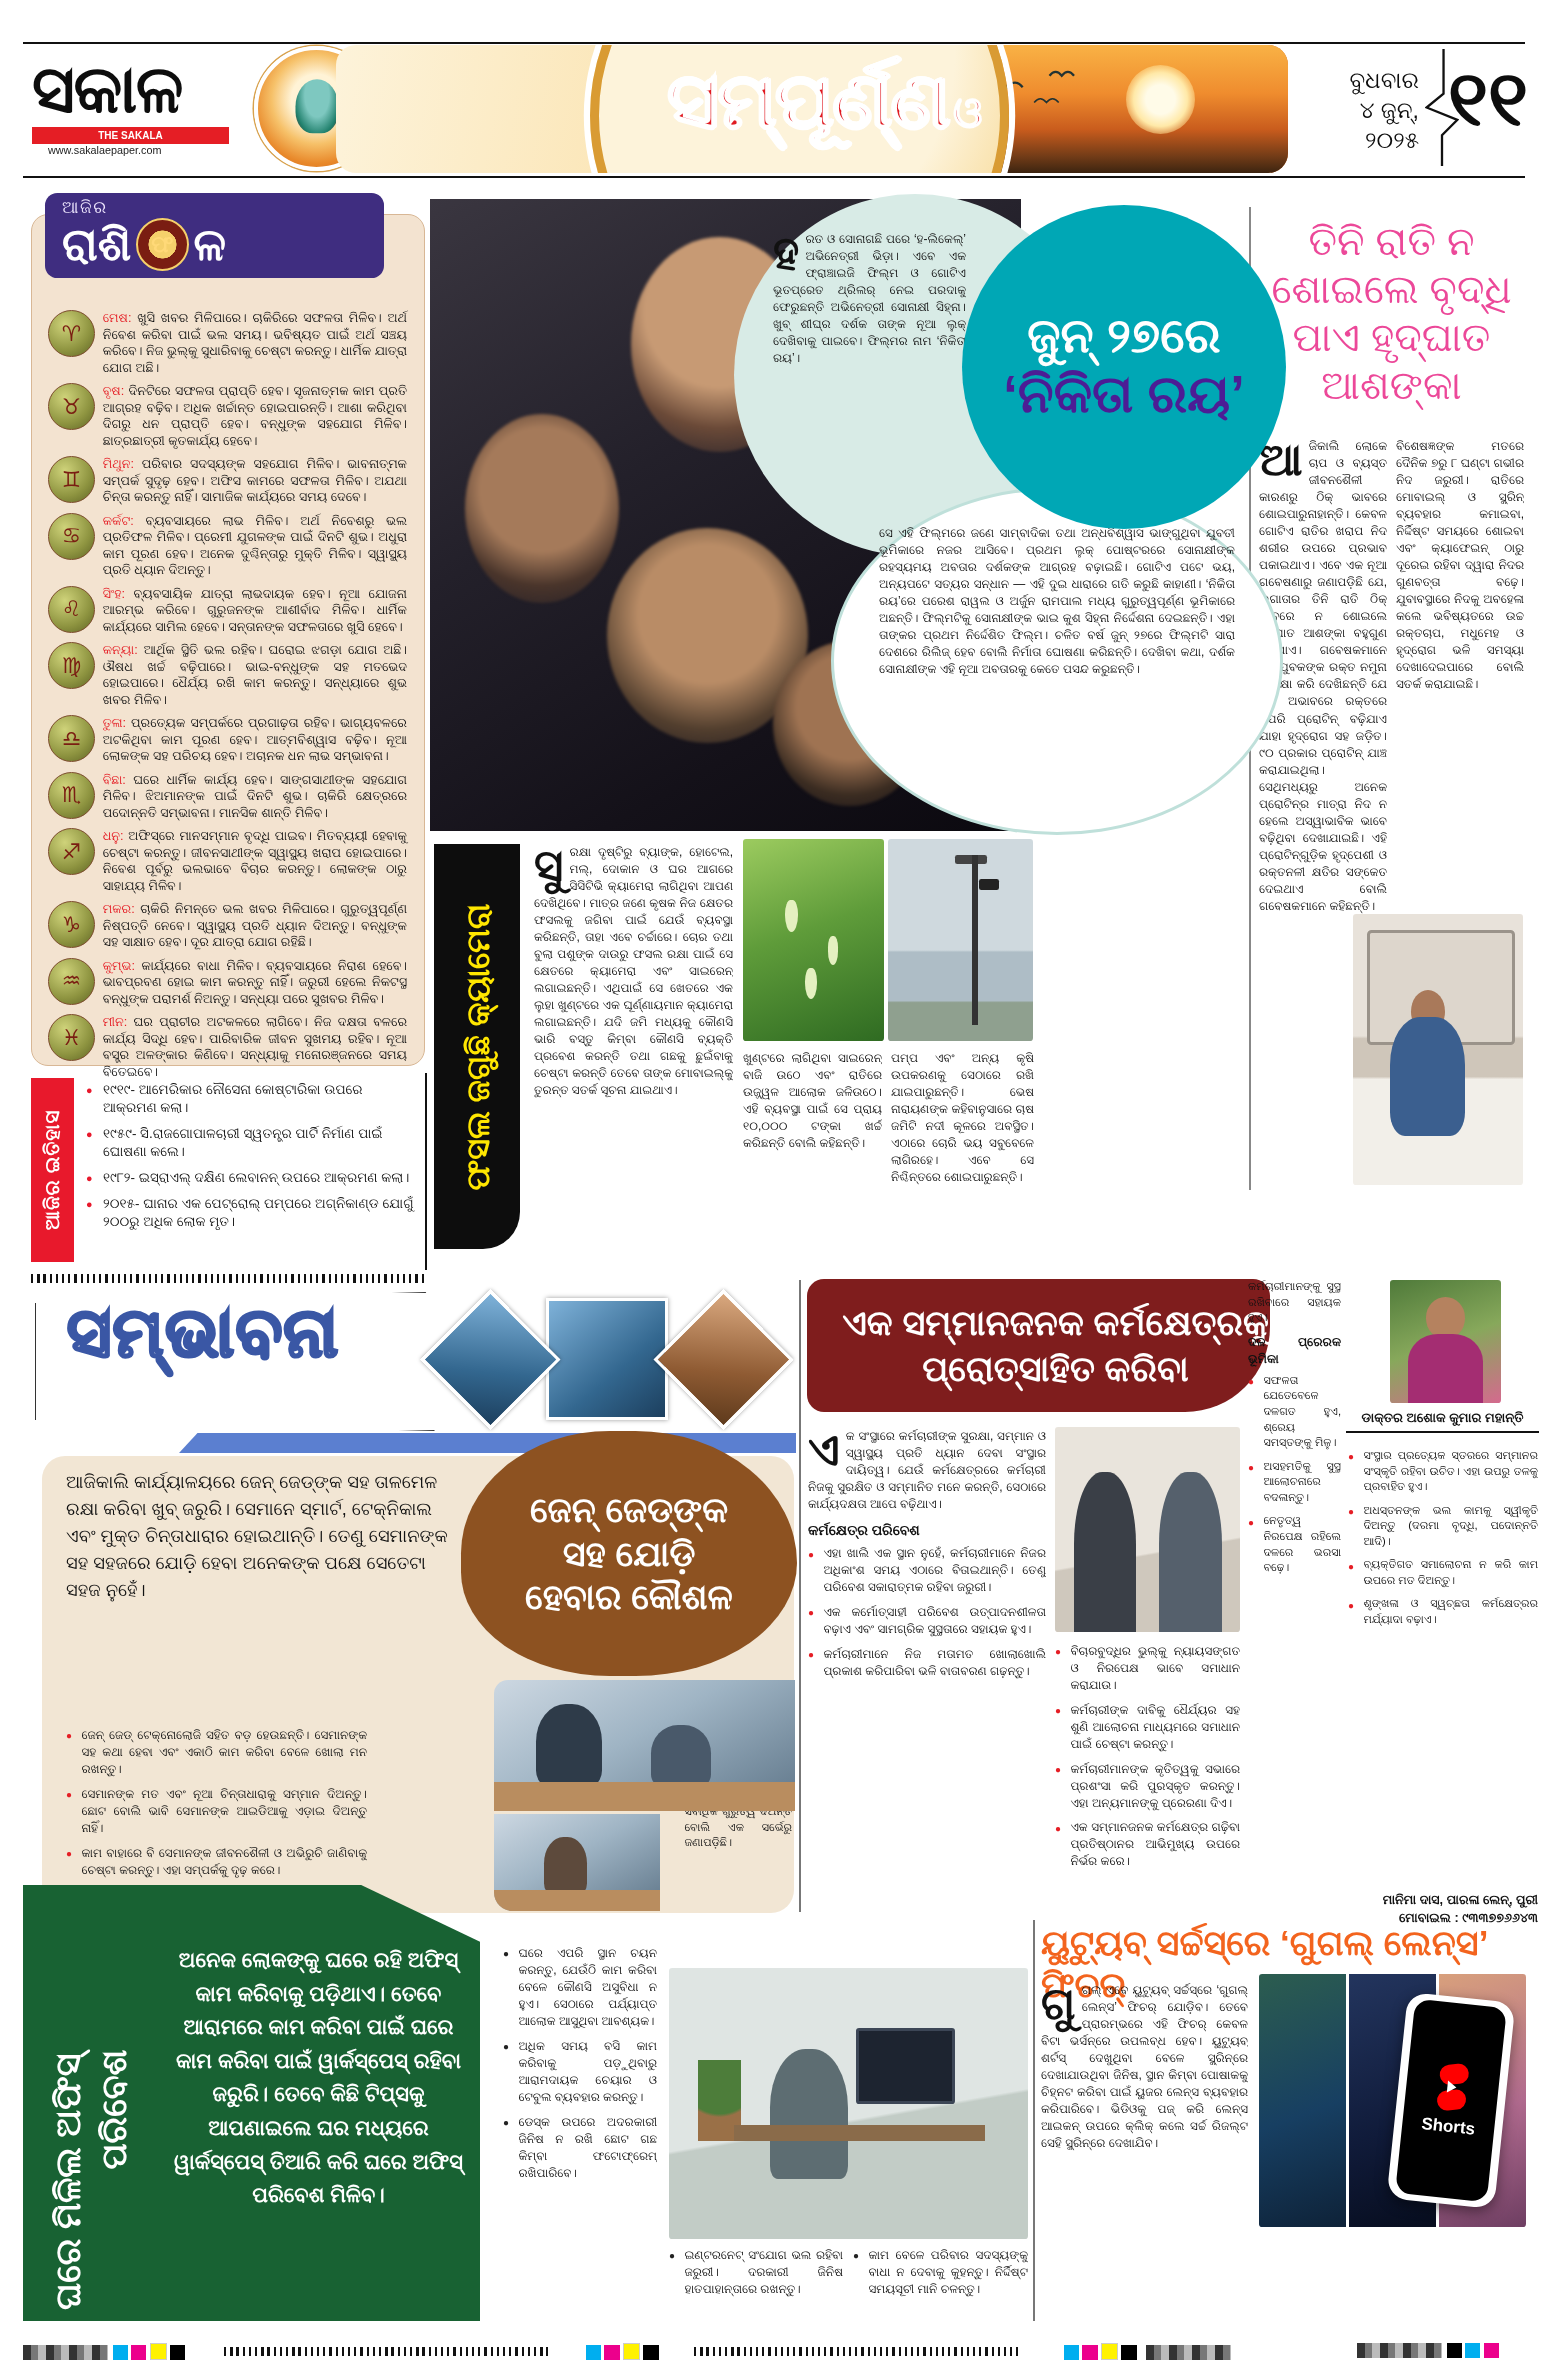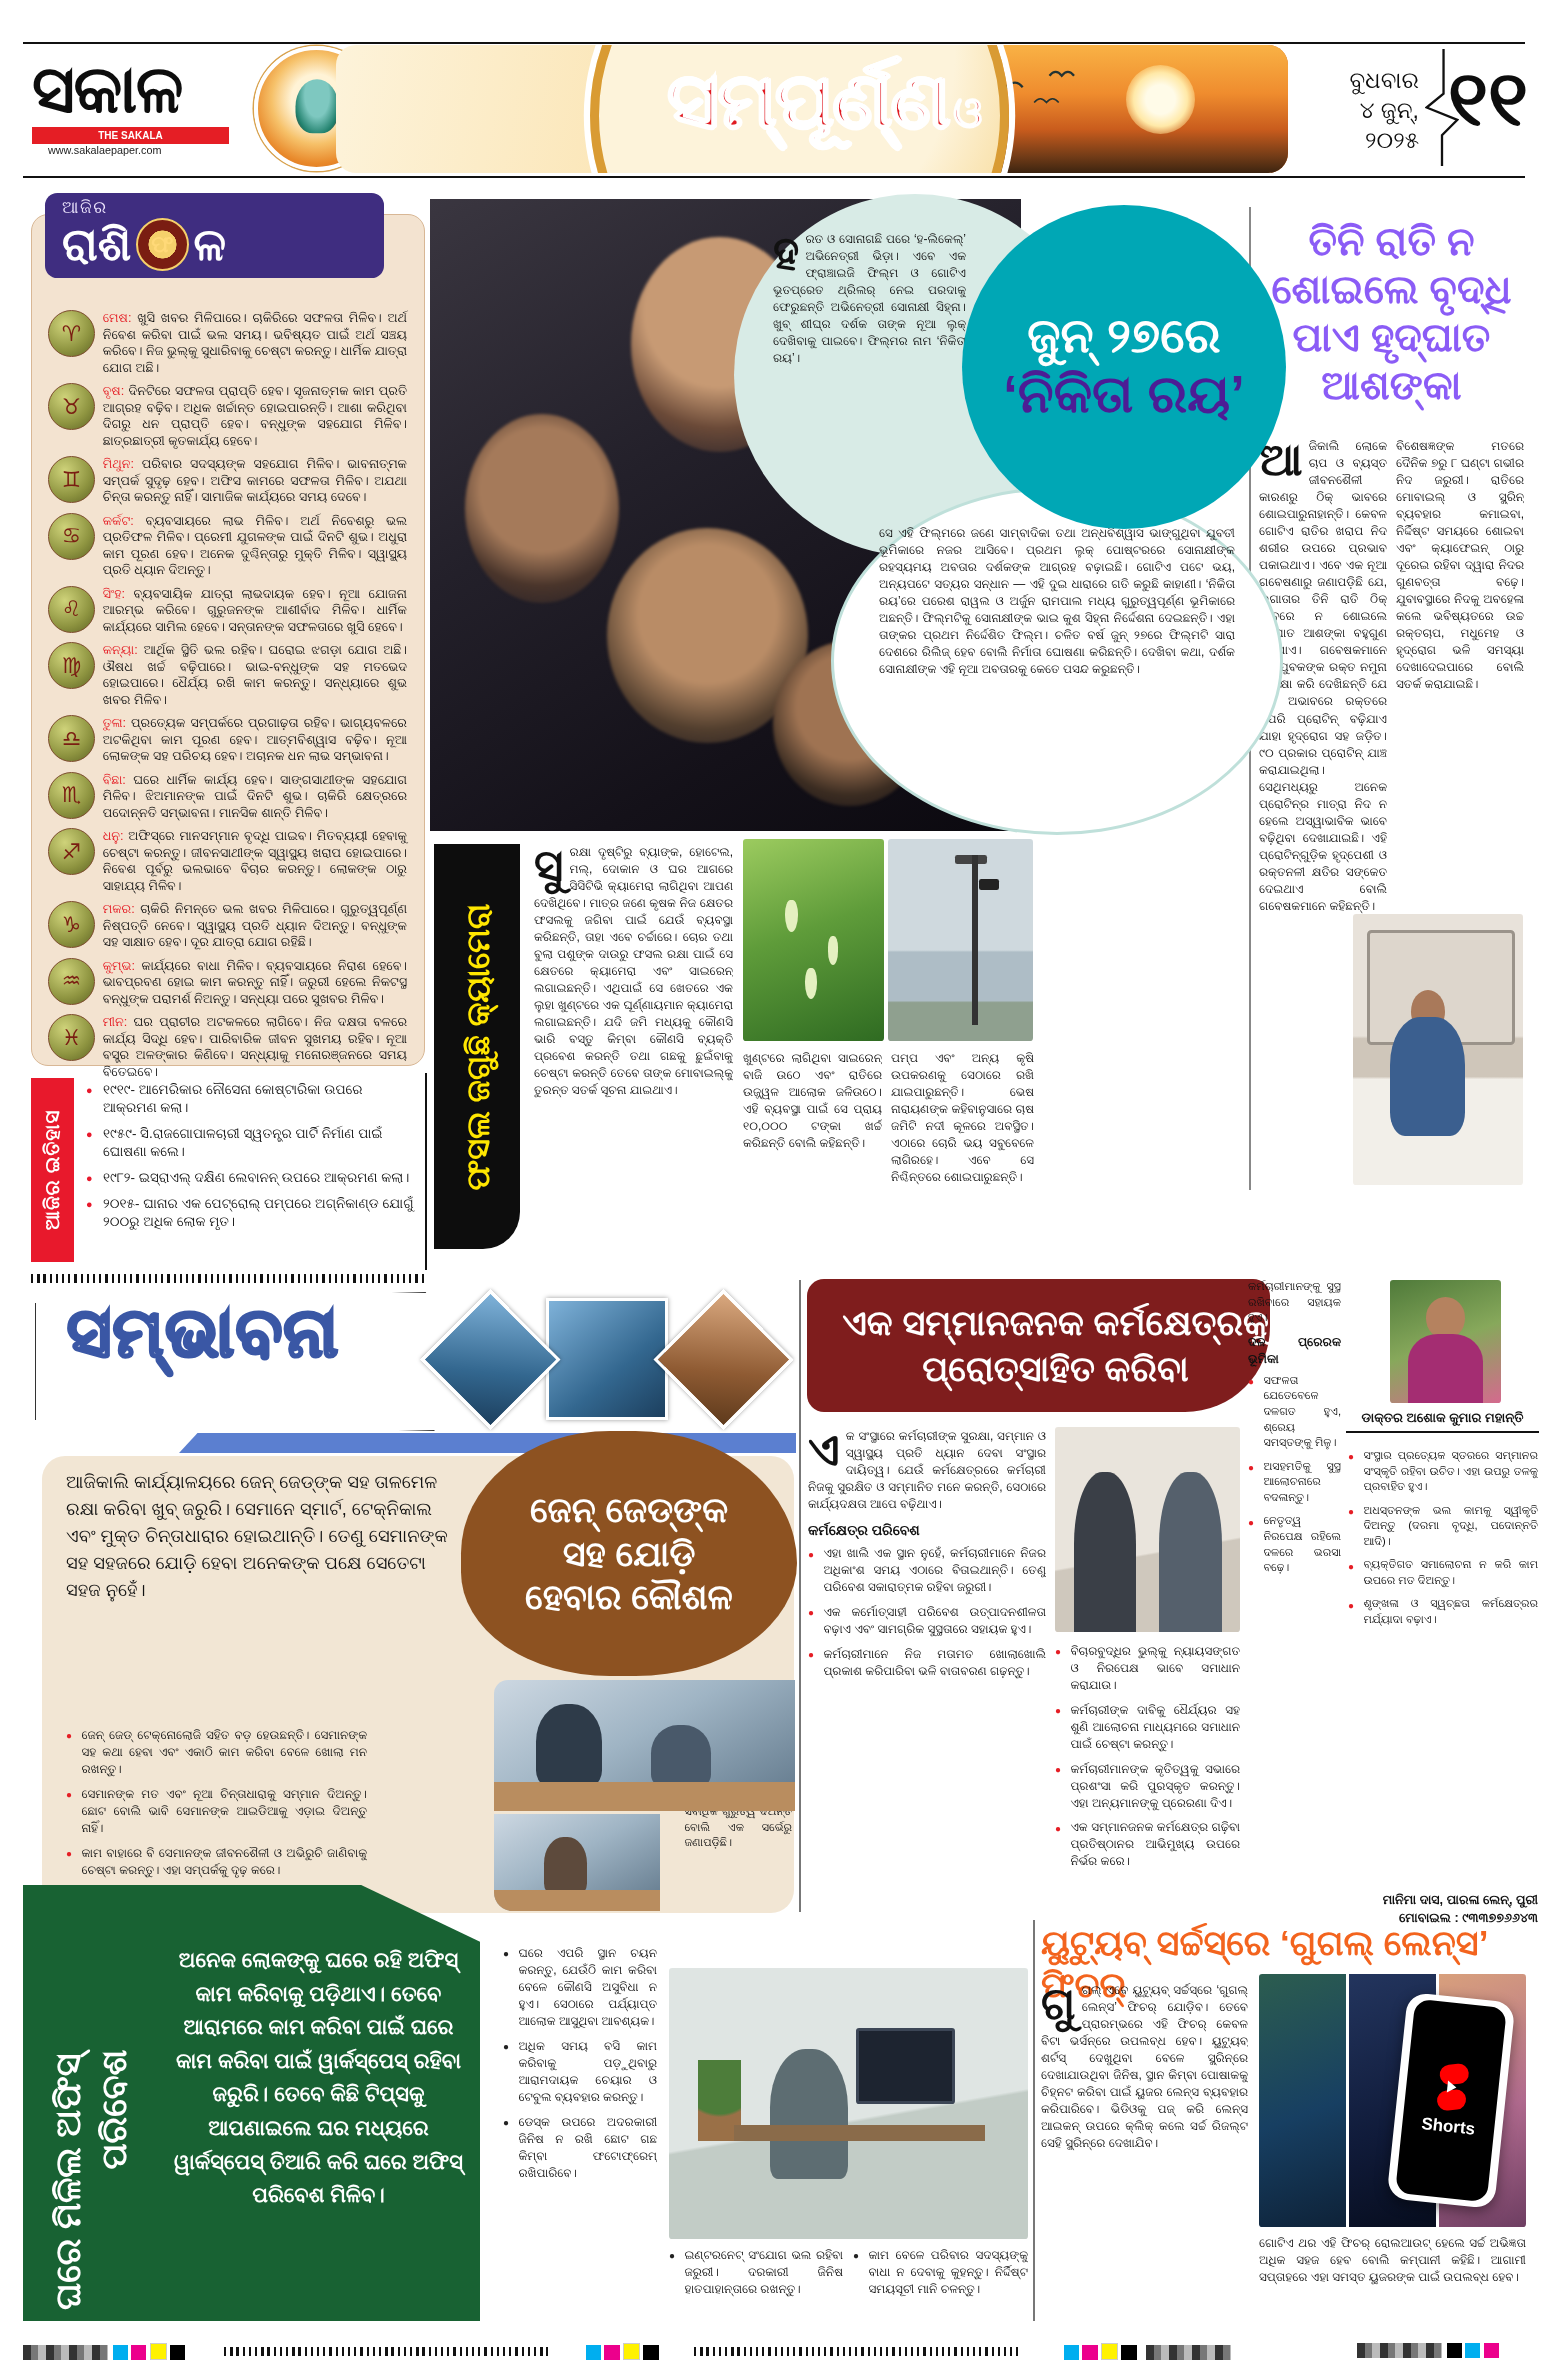--- a/index.html
+++ b/index.html
@@ -42,21 +42,21 @@
   .poster{background:linear-gradient(150deg,#3a3640 0%,#23202a 40%,#141119 75%,#0b090f 100%);overflow:hidden;}
   .blob{position:absolute;border-radius:50%;filter:blur(1.5px);}
   .teal-big{border-radius:50%;background:#00a7b5;display:flex;flex-direction:column;align-items:center;justify-content:center;text-align:center;}
   .teal-big .l1{color:#fff;font-size:48px;font-weight:bold;line-height:1.15;}
   .teal-big .l2{color:#4c1d95;font-size:52px;font-weight:bold;line-height:1.2;}
   .lightcirc{border-radius:50%;background:#d8ebe6;}
   .whitecirc{border-radius:50%;background:#fff;border:3.1px solid #bfe0da;}
   .dropcap{float:left;font-size:45px;line-height:.85;font-weight:bold;margin:3.1px 6.2px 0 0;}
   .body15{font-size:12px;line-height:1.42;}
   
-  .health-head{color:#8b5cf6;font-size:40px;font-weight:bold;text-align:center;line-height:1.2;}
+  .health-head{color:#ec4899;font-size:40px;font-weight:normal;text-align:center;line-height:1.2;}
   .photo{border-radius:3.1px;overflow:hidden;}
   .ph-bed{background:linear-gradient(180deg,#e8e2da 0 45%,#cfc6ba 46% 60%,#f2efe9 61% 100%);}
   .ph-bed .frame{position:absolute;left:8%;top:6%;width:84%;height:40%;border:3.9px solid #9a938a;border-radius:4.6px;background:#ddd6cc;}
   .ph-bed .person{position:absolute;left:22%;top:38%;width:44%;height:44%;background:#3b5f8f;border-radius:40% 40% 20% 20%;}
   .ph-bed .head{position:absolute;left:34%;top:28%;width:20%;height:16%;background:#a9795a;border-radius:50%;}
   
   .vbar{background:#0d0d0d;border-radius:0 0 37px 0;}
   .vtext{color:#ffe600;font-weight:bold;font-size:32px;white-space:nowrap;text-align:center;}
   .vrot{transform:rotate(-90deg);transform-origin:left top;}
   .ph-leaf{background:linear-gradient(160deg,#9ccb5f 0%,#5f9c3a 45%,#2f6b22 100%);}
@@ -418,21 +418,20 @@
   <div class="phone" style="left:1397px;top:1997px;width:108px;height:207px;">
     <div class="screen">
       <div class="shorts-ic">
           <div class="r1"></div>
           <div class="r2"></div>
           <div class="tri"></div>
         </div>
       <div class="shorts-lb">Shorts</div>
     </div>
   </div>
-  <div class="abs jus body15" style="left:1259px;top:2235px;width:267px;height:86px;overflow:hidden;">ଗୋଟିଏ ଥର ଏହି ଫିଚର୍ ରୋଲଆଉଟ୍ ହେଲେ ସର୍ଚ୍ଚ ଅଭିଜ୍ଞତା ଅଧିକ ସହଜ ହେବ ବୋଲି କମ୍ପାନୀ କହିଛି। ଆଗାମୀ ସପ୍ତାହରେ ଏହା ସମସ୍ତ ୟୁଜରଙ୍କ ପାଇଁ ଉପଲବ୍ଧ ହେବ।</div>
 
   <div class="abs" style="left:23px;top:2343px;height:17px;">
     <span class="graystrip"></span><span class="sq" style="background:#00aeef;"></span><span class="sq" style="background:#ec008c;"></span><span class="sq" style="background:#fff200;border:0.8px solid #ccc;"></span><span class="sq" style="background:#000;"></span>
   </div>
   <div class="abs tickrule" style="left:224px;top:2347px;width:324px;"></div>
   <div class="abs" style="left:586px;top:2343px;">
     <span class="sq" style="background:#00aeef;"></span><span class="sq" style="background:#ec008c;"></span><span class="sq" style="background:#fff200;border:0.8px solid #ccc;"></span><span class="sq" style="background:#000;"></span>
   </div>
   <div class="abs tickrule" style="left:694px;top:2347px;width:324px;"></div>
   <div class="abs" style="left:1064px;top:2343px;">

